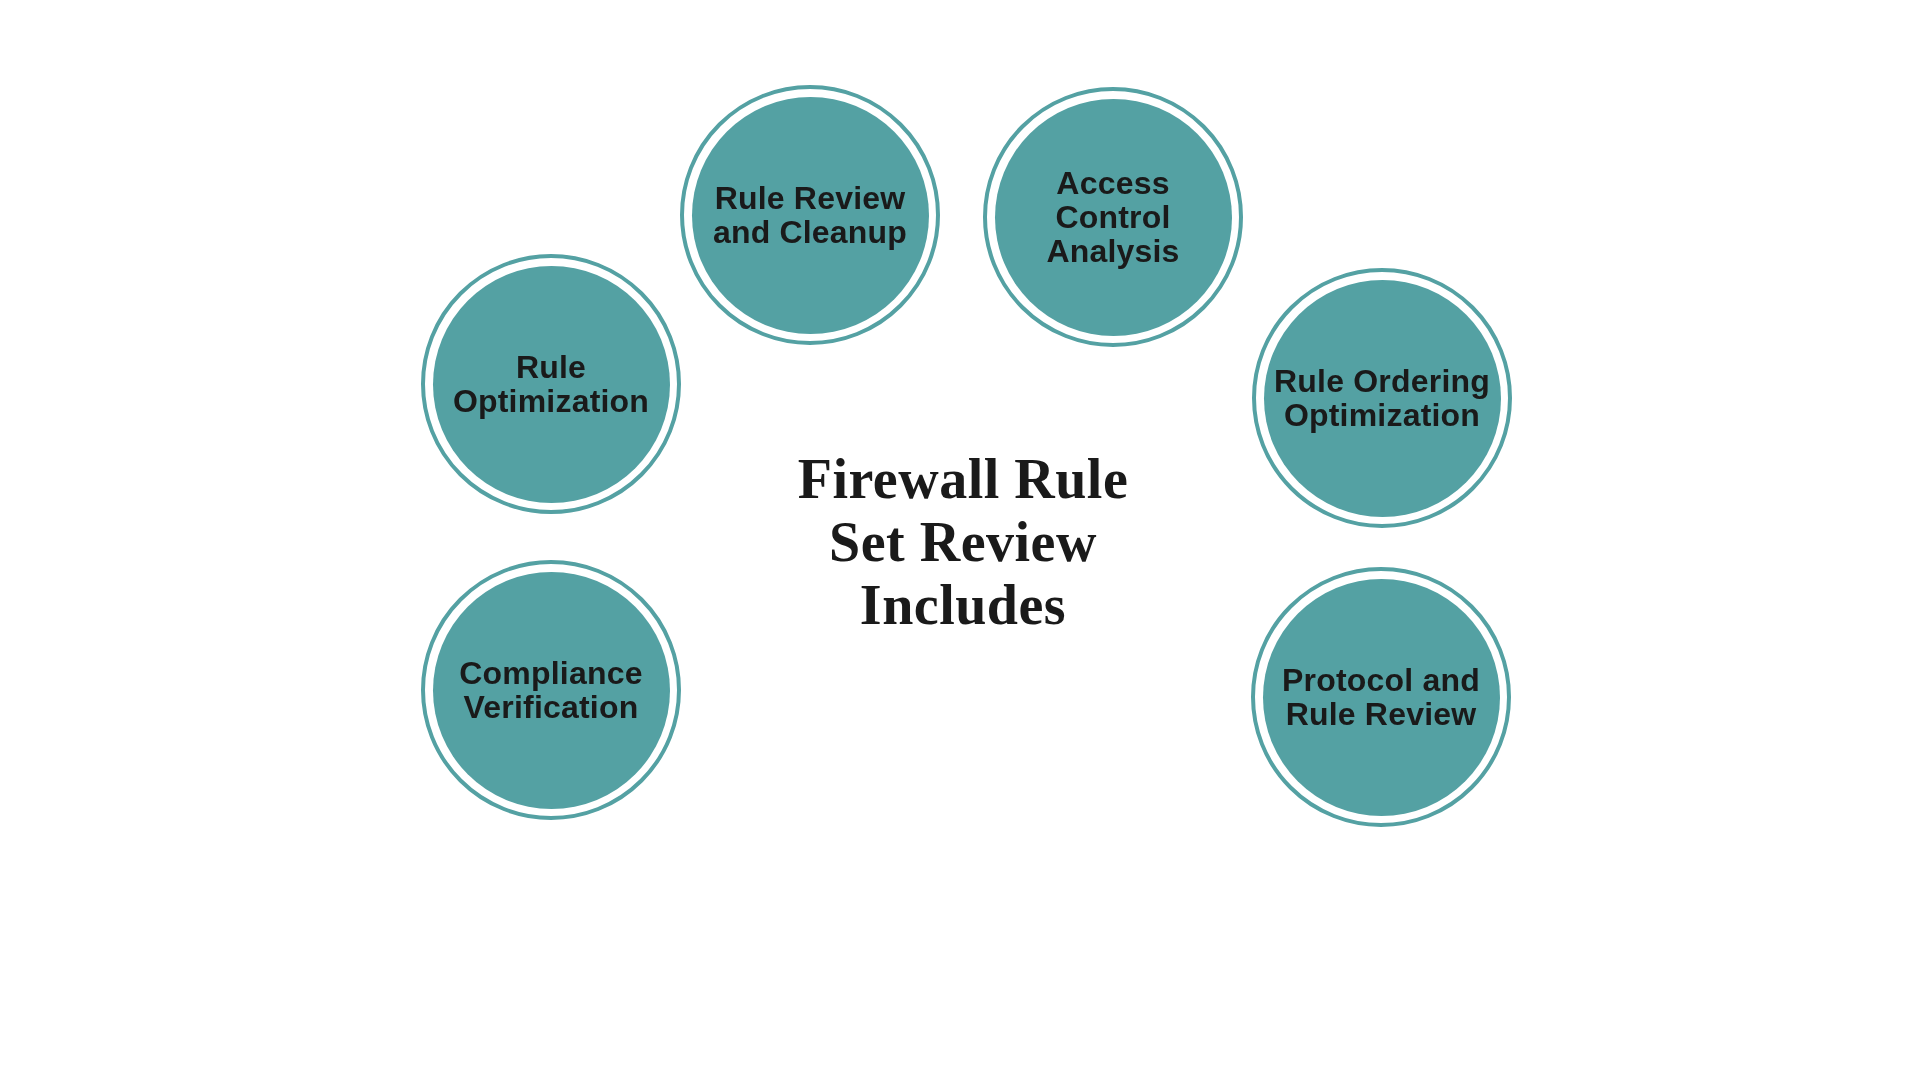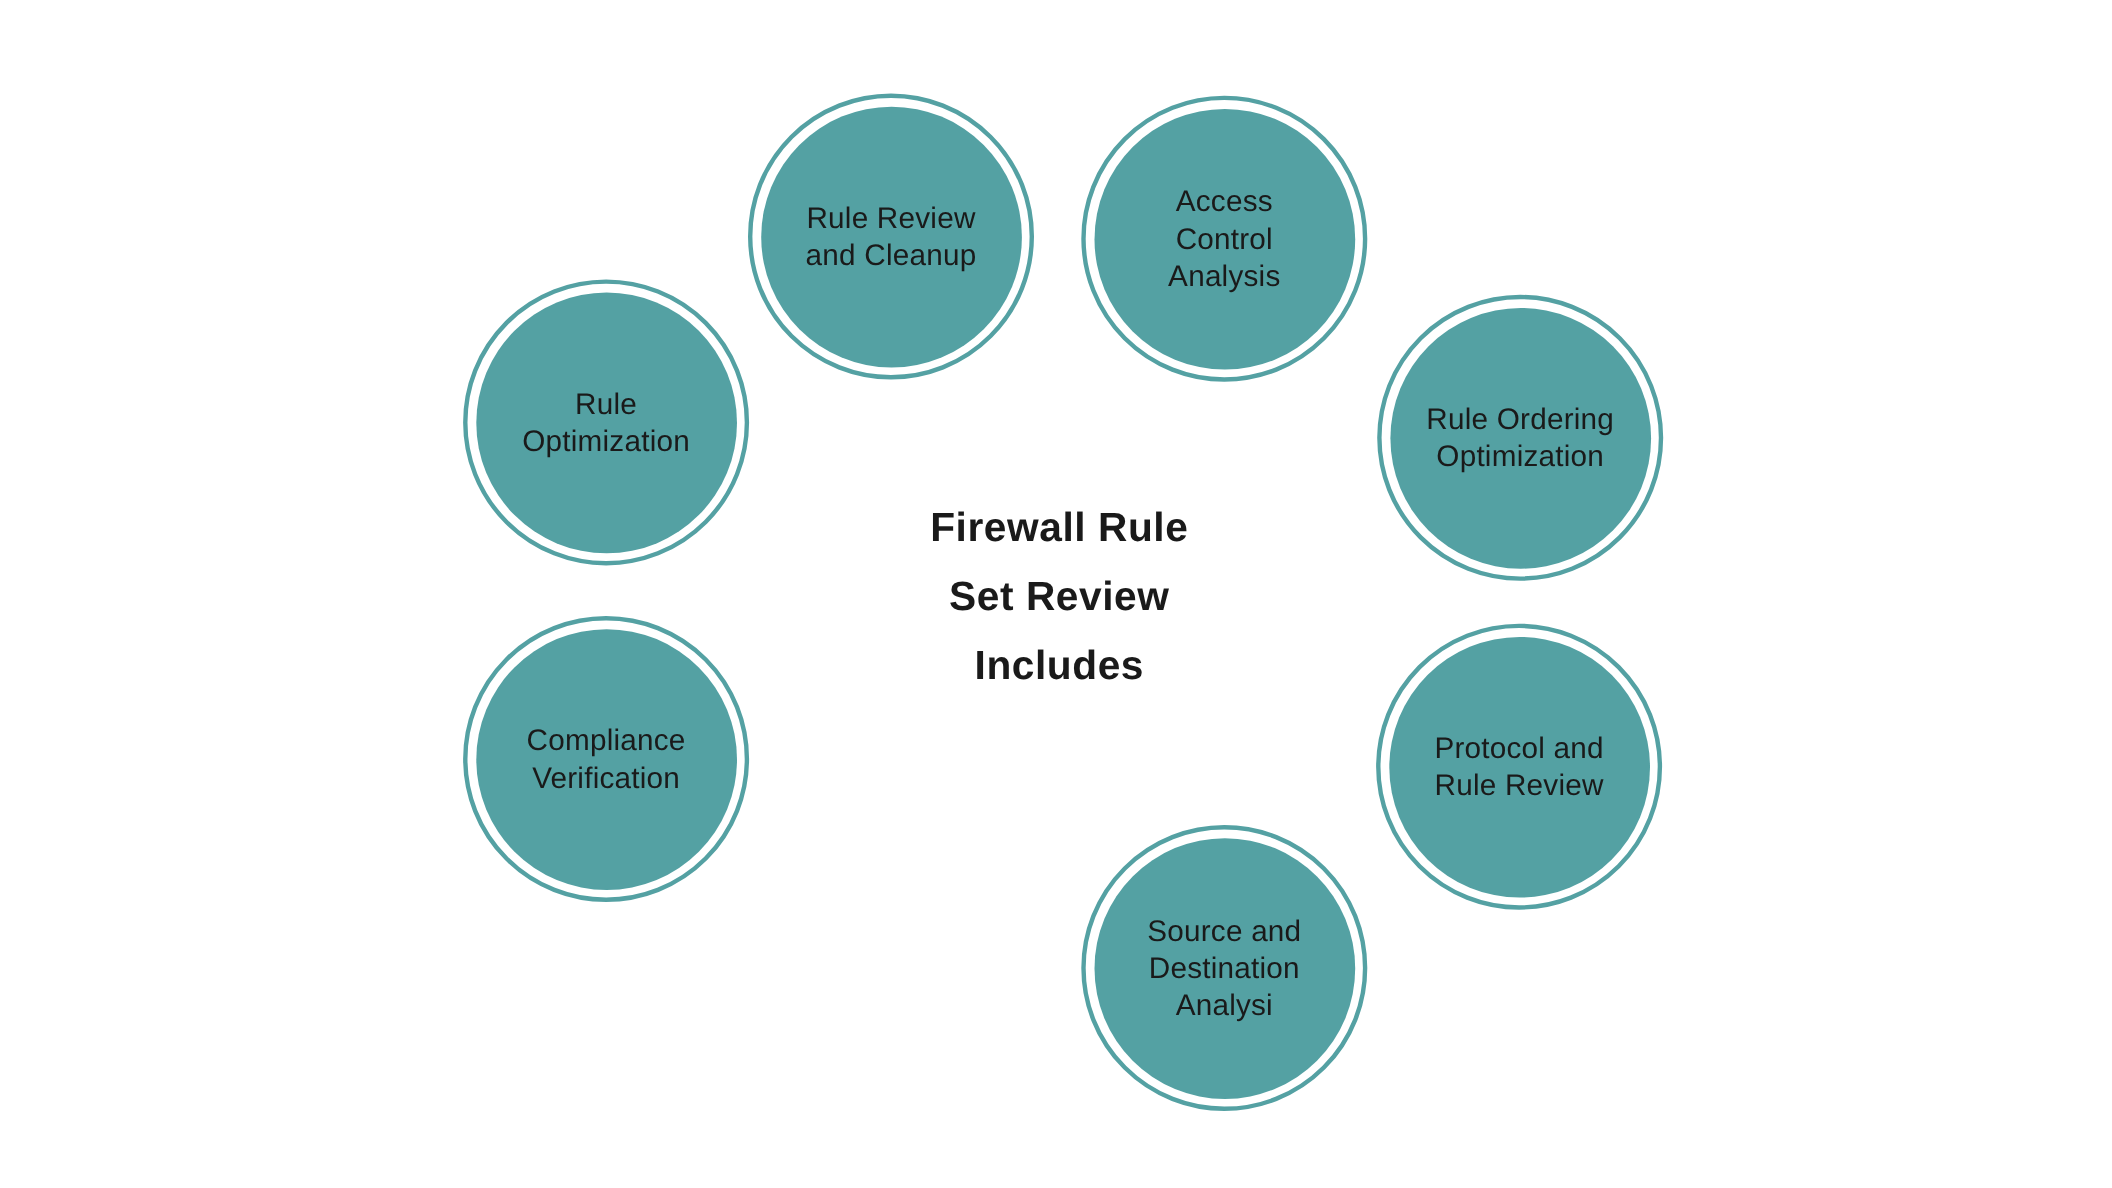--- a/index.html
+++ b/index.html
@@ -16,49 +16,50 @@
     overflow: hidden;
   }
   .diagram {
     position: relative;
     width: 1920px; height: 1080px;
   }
   .title {
     position: absolute;
     left: 963px; top: 542px;
     transform: translate(-50%, -50%);
-    font-size: 37px;
+    font-size: 56px;
     font-weight: bold;
     line-height: 63px;
     color: var(--text);
     text-align: center;
     white-space: pre-line;
     letter-spacing: 0.5px;
+    font-family: Liberation Serif, serif;
   }
   .node {
     position: absolute;
     width: 260px; height: 260px;
     transform: translate(-50%, -50%);
     border: 4px solid var(--circle-ring);
     border-radius: 50%;
     display: flex;
     align-items: center;
     justify-content: center;
   }
   .node-fill {
     width: 237px; height: 237px;
     background: var(--circle-fill);
     border-radius: 50%;
     display: flex;
     align-items: center;
     justify-content: center;
   }
   .node-label {
-    font-size: 27px;
-    font-weight: normal;
+    font-size: 32px;
+    font-weight: bold;
     line-height: 34px;
     color: var(--text);
     text-align: center;
     white-space: pre-line;
     letter-spacing: 0.2px;
   }
 </style>
 </head>
 <body>
 
@@ -90,27 +91,20 @@
     </div>
   </div>
 
   <div class="node" style="left:1381px; top:697px;">
     <div class="node-fill">
       <span class="node-label">Protocol and
 Rule Review</span>
     </div>
   </div>
 
-  <div class="node" style="left:1113px; top:880px;">
-    <div class="node-fill">
-      <span class="node-label">Source and
-Destination
-Analysi</span>
-    </div>
-  </div>
 
 
   <div class="node" style="left:551px; top:690px;">
     <div class="node-fill">
       <span class="node-label">Compliance
 Verification</span>
     </div>
   </div>
 
   <div class="node" style="left:551px; top:384px;">

